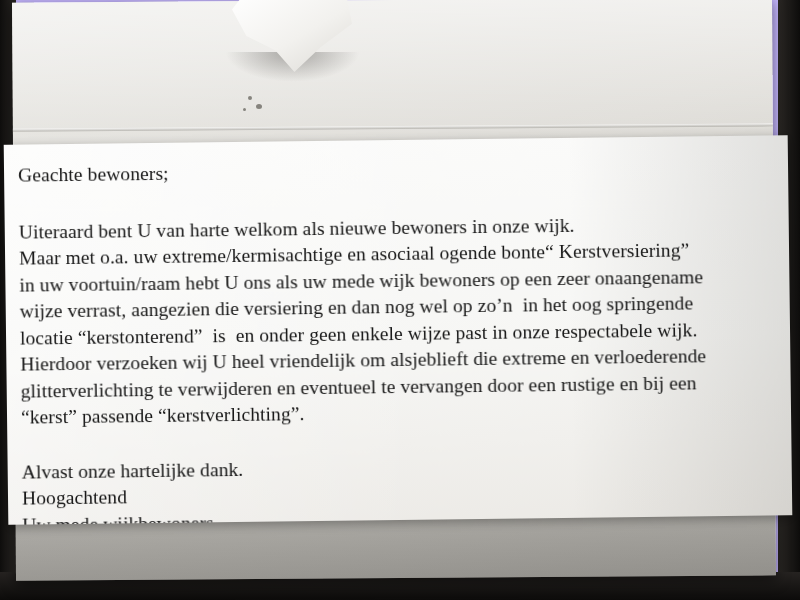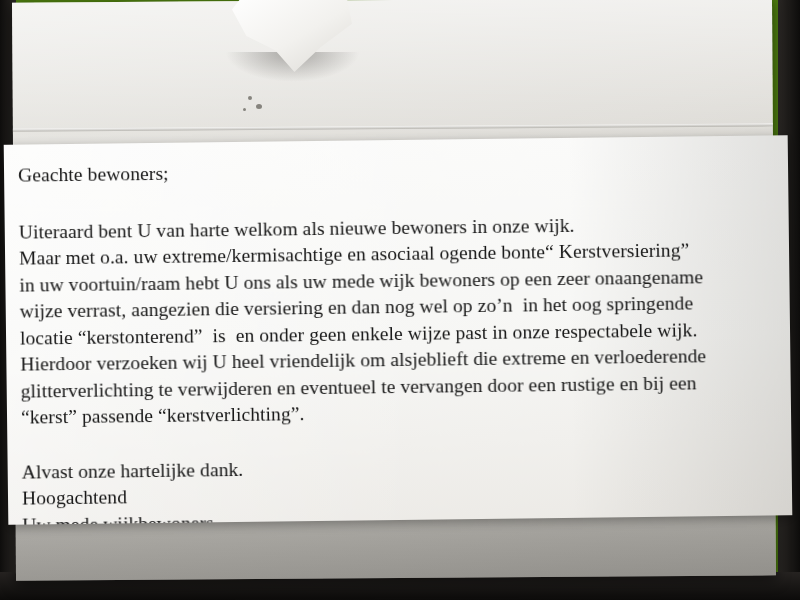--- a/index.html
+++ b/index.html
@@ -8,21 +8,21 @@
     width: 800px;
     height: 600px;
     overflow: hidden;
     background: #1b1a18;
   }
 
   #scene {
     position: relative;
     width: 800px;
     height: 600px;
-    background: #4d7c0f;
+    background: #c4b5fd;
   }
 
   
   .bg-left {
     position: absolute;
     left: 0; top: 0;
     width: 16px; height: 600px;
     background: linear-gradient(90deg, #0f0e0d 0%, #2a2724 100%);
   }
   .bg-right {

